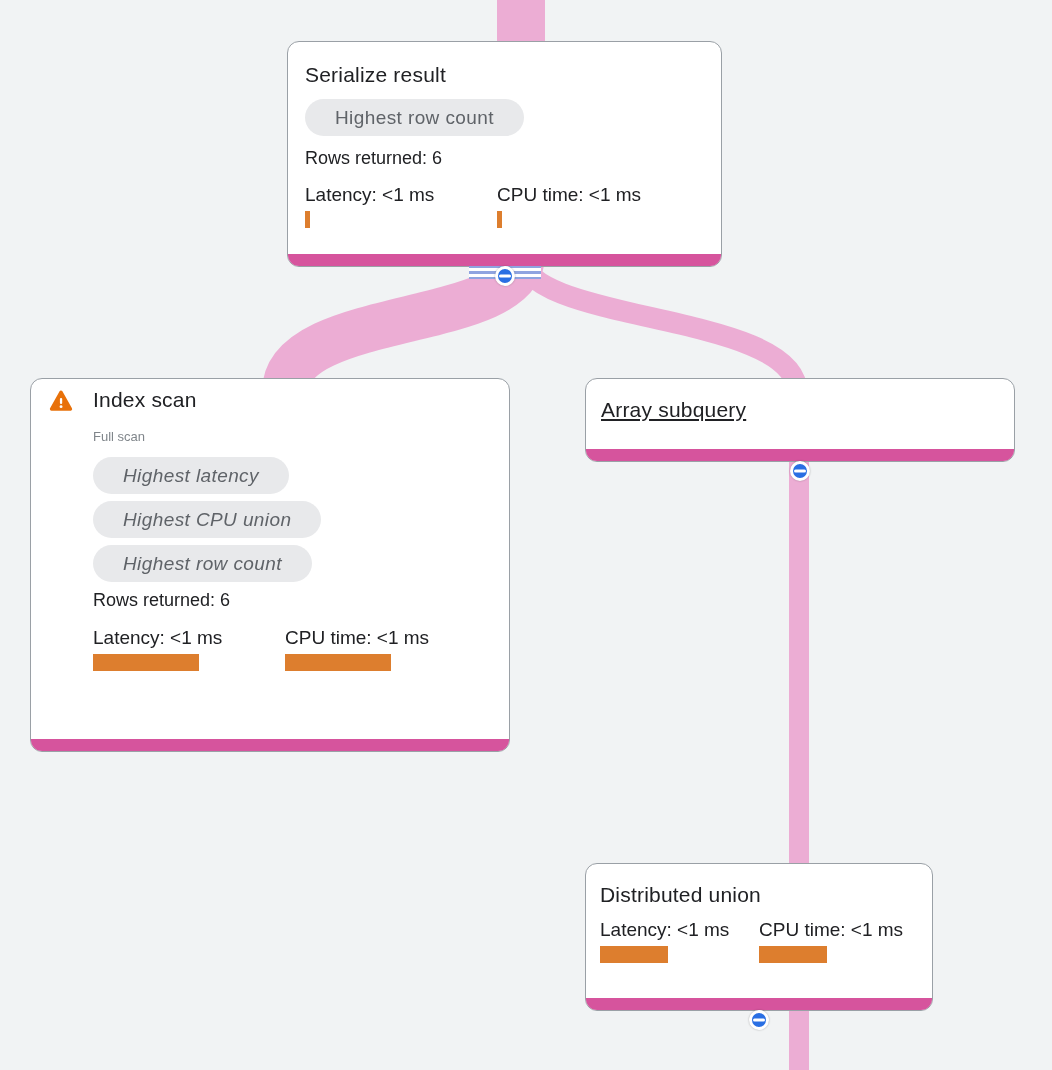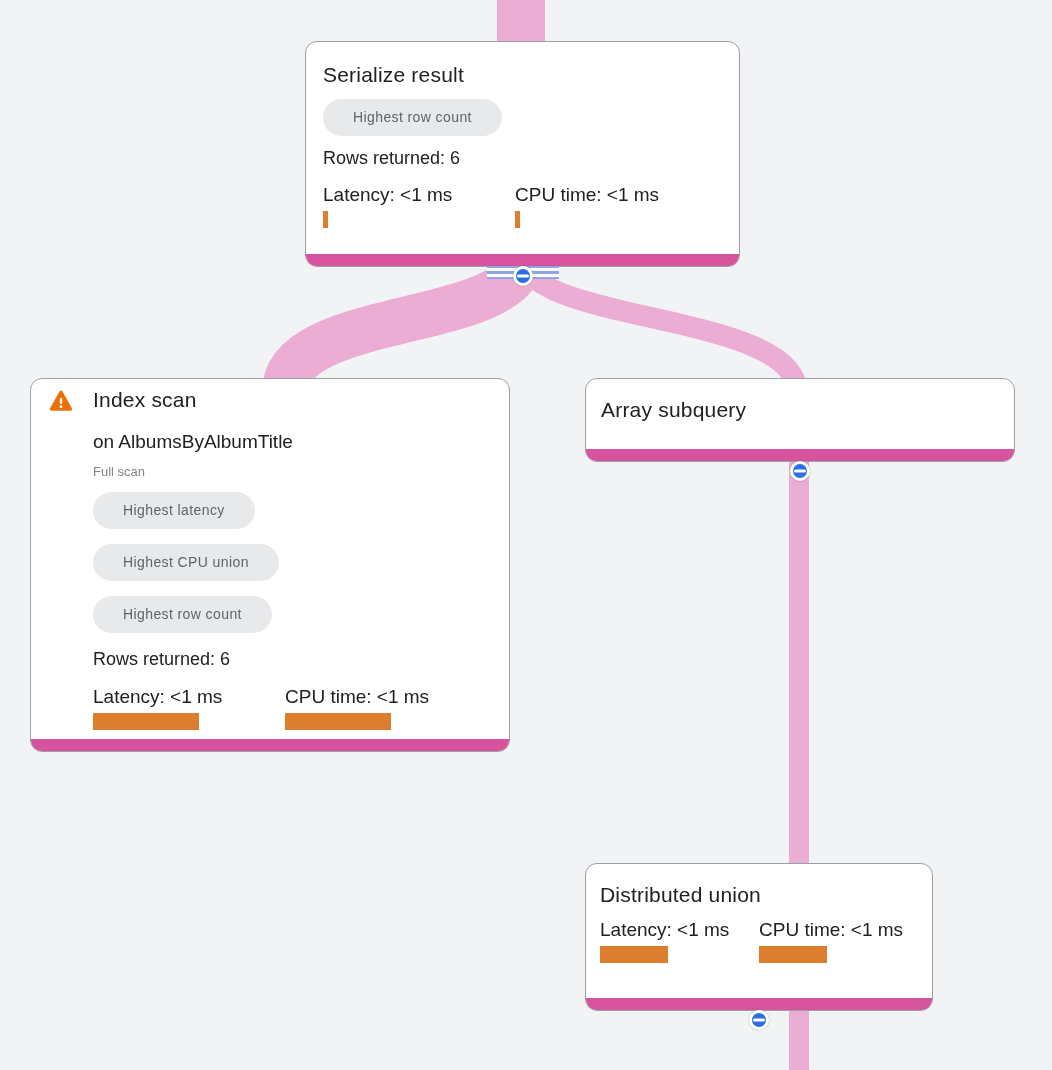--- a/index.html
+++ b/index.html
@@ -14,24 +14,24 @@
   .edges{position:absolute;left:0;top:0;z-index:0;}
   .edge{fill:none;stroke:var(--edge);}
   .node{position:absolute;z-index:1;background:var(--node-bg);border:1px solid var(--node-border);
         border-radius:12px;box-sizing:border-box;color:var(--text);}
   .node-inner{position:relative;height:100%;box-sizing:border-box;}
   .accent{position:absolute;left:0;right:0;bottom:0;height:12px;background:var(--accent-bar);
           border-radius:0 0 11px 11px;}
   .title{font-size:21px;font-weight:500;letter-spacing:.2px;line-height:25px;}
   .subtitle{font-size:19px;line-height:23px;margin-top:12px;}
   .muted{color:var(--muted-text);font-size:13px;line-height:23px;margin-top:7px;}
-  .pill{display:inline-block;background:var(--pill-bg);color:var(--pill-text);font-size:14px;
+  .pill{display:inline-block;background:var(--pill-bg);color:var(--pill-text);font-size:19px;
         letter-spacing:.4px;line-height:37px;height:37px;padding:0 30px;border-radius:20px;
         font-weight:400;white-space:nowrap;}
-  .pill-stack .pill{display:table;margin-bottom:15px;}
+  .pill-stack .pill{display:table;margin-bottom:7px;font-style:italic;}
   .rows{font-size:18px;line-height:23px;}
   .metrics{display:flex;}
   .metric{width:192px;}
   .metric-label{font-size:19px;line-height:23px;}
   .meter{height:17px;background:var(--meter-orange);margin-top:5px;}
   .collapse-btn{position:absolute;left:50%;transform:translateX(-50%);bottom:-20px;width:20px;height:20px;
         background:var(--button-blue);border:3px solid #fff;border-radius:50%;z-index:3;cursor:pointer;
         box-shadow:0 0 2px rgba(0,0,0,.3);padding:0;}
   .minus-icon{position:absolute;left:50%;top:50%;transform:translate(-50%,-50%);width:12px;height:3.2px;
         background:#fff;border-radius:2px;display:block;}
@@ -48,21 +48,21 @@
 <div class="canvas">
 
   <svg class="edges" width="1052" height="1070" viewBox="0 0 1052 1070">
     <path class="edge" d="M 521 -5 L 521 44" stroke-width="48"></path>
     <path class="edge" d="M 522 256 C 520 330 285 308 285 392" stroke-width="46"></path>
     <path class="edge" d="M 522 256 C 522 324 797 312 797 392" stroke-width="21"></path>
     <path class="edge" d="M 799 450 L 799 872" stroke-width="20"></path>
     <path class="edge" d="M 799 1000 L 799 1072" stroke-width="20"></path>
   </svg>
 
-  <div class="node" style="left:305px;top:41px;width:435px;height:226px;">
+  <div class="node" style="left:287px;top:41px;width:435px;height:226px;">
     <div class="node-inner" style="padding:20px 17px;">
       <div class="title">Serialize result</div>
       <div style="margin-top:12px;">
         <span class="pill">Highest row count</span>
       </div>
       <div class="rows" style="margin-top:11px;">Rows returned: 6</div>
       <div class="metrics" style="margin-top:13px;">
         <div class="metric">
           <div class="metric-label">Latency: &lt;1 ms</div>
           <div class="meter" style="width: 5px;"></div>
@@ -86,21 +86,20 @@
         <span class="warning-icon">
           <svg width="26" height="26" viewBox="0 0 24 24">
             <path fill="var(--warning-orange)" stroke="var(--warning-orange)" stroke-width="3" stroke-linejoin="round" d="M12 3.8 L20.8 19.4 H3.2 Z"></path>
             <rect x="11" y="9.2" width="2.1" height="5.6" rx="1" fill="#fff"></rect>
             <circle cx="12.05" cy="17.2" r="1.35" fill="#fff"></circle>
           </svg>
         </span>
         <div class="title">Index scan</div>
       </div>
       <div class="indented">
-        <div class="subtitle">on AlbumsByAlbumTitle</div>
         <div class="muted">Full scan</div>
         <div class="pill-stack" style="margin-top:9px;">
           <span class="pill">Highest latency</span>
           <span class="pill">Highest CPU union</span>
           <span class="pill">Highest row count</span>
         </div>
         <div class="rows" style="margin-top:6px;">Rows returned: 6</div>
         <div class="metrics" style="margin-top:14px;">
           <div class="metric">
             <div class="metric-label">Latency: &lt;1 ms</div>
@@ -110,21 +109,21 @@
             <div class="metric-label">CPU time: &lt;1 ms</div>
             <div class="meter" style="width: 106px;"></div>
           </div>
         </div>
       </div>
       <div class="accent"></div>
     </div>
   </div>
 
   <div class="node" style="left:585px;top:378px;width:430px;height:84px;">
-    <div class="node-inner" style="padding:18px 15px;">
+    <div class="node-inner" style="padding:18px 15px;text-decoration:underline;">
       <div class="title">Array subquery</div>
       <div class="accent"></div>
       <button class="collapse-btn">
         <span class="minus-icon"></span>
       </button>
     </div>
   </div>
 
   <div class="node" style="left:585px;top:863px;width:348px;height:148px;">
     <div class="node-inner" style="padding:18px 14px;">

